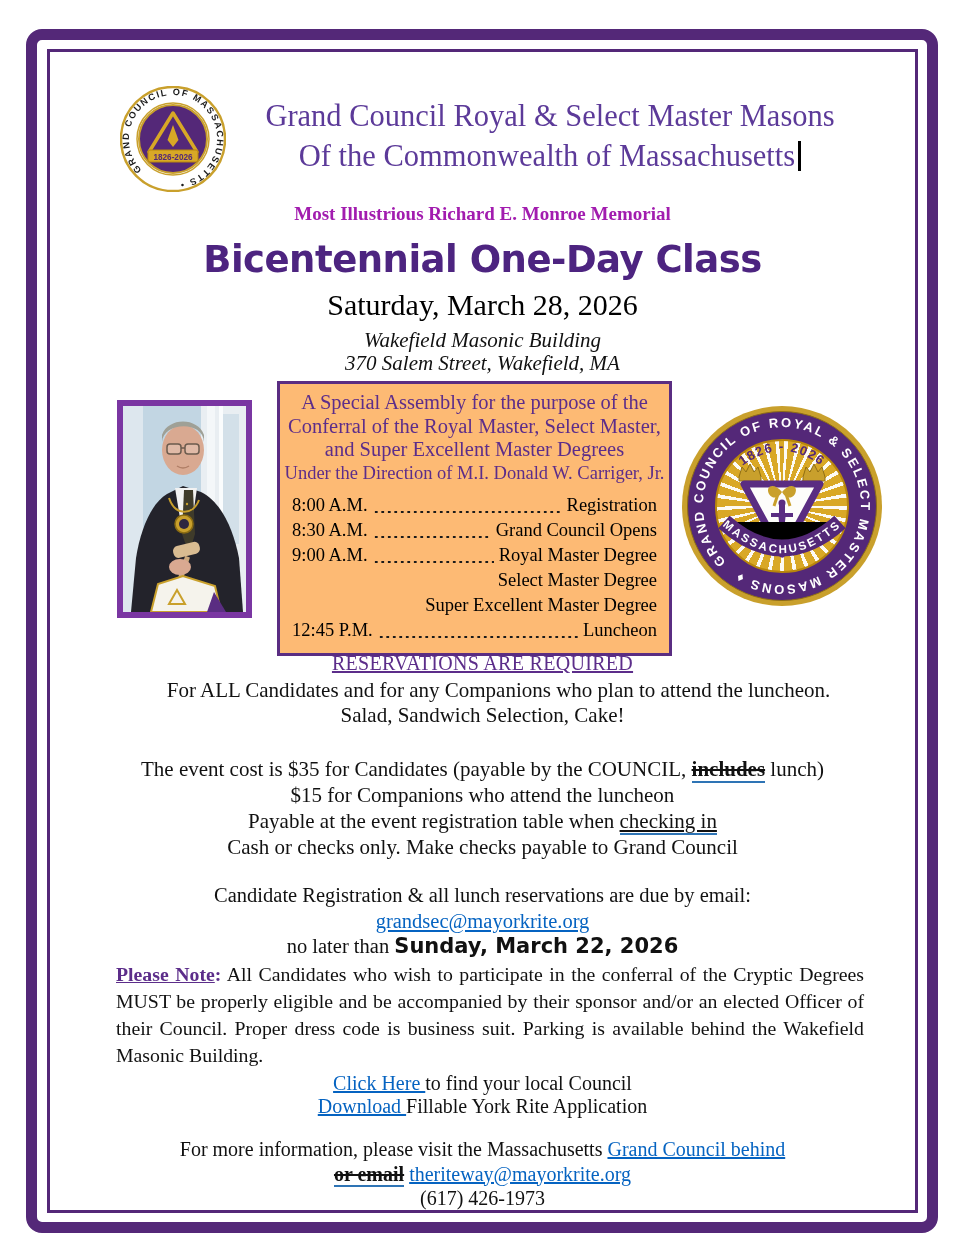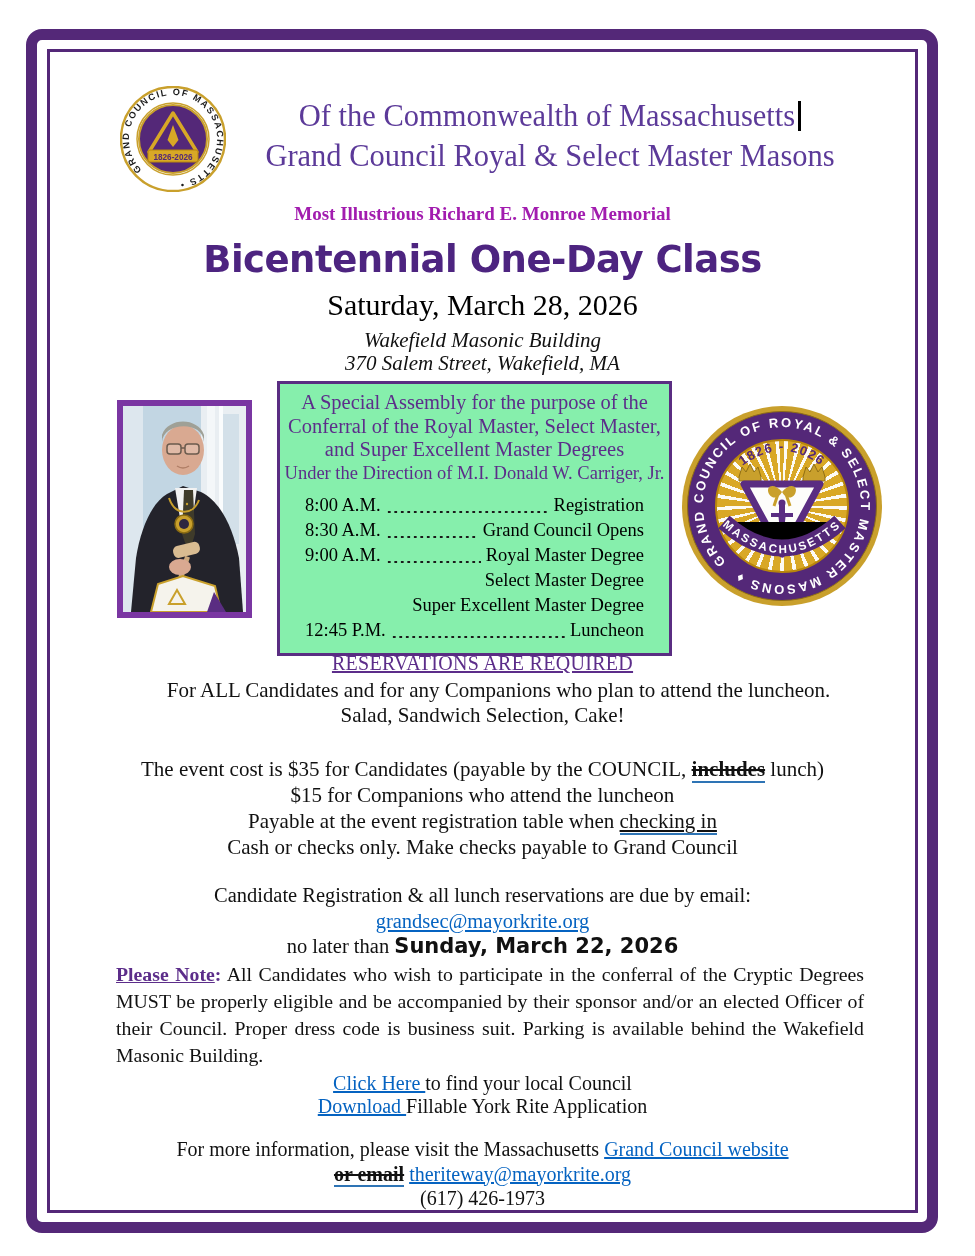--- a/index.html
+++ b/index.html
@@ -29,26 +29,26 @@
   .venue1 { top:328px; font-style:italic; font-size:21px; }
   .venue2 { top:351px; font-style:italic; font-size:21px; }
 
   
   .band { top:381px; left:0; right:0; height:272px; }
   .photo { position:absolute; left:117px; top:19px; width:135px; height:218px;
     border:6px solid #7A36A2; box-sizing:border-box; background:#C2D6E3; }
   .photo svg { display:block; width:100%; height:100%; }
 
   .schedule-box { position:absolute; left:277px; top:0; width:395px;
-    border:3px solid #5A2D82; box-sizing:border-box; background:#86efac;
+    border:3px solid #5A2D82; box-sizing:border-box; background:#fdba74;
     padding:7px 0 10px 0; text-align:center; }
   .box-intro { color:#5C2D8A; font-size:20.5px; line-height:23.5px; }
   .box-intro.small { font-size:18.5px; line-height:22px; }
   .sch-rows { margin-top:9px; }
-  .sch-row { display:flex; align-items:center; padding:0 25px;
+  .sch-row { display:flex; align-items:center; padding:0 12px;
     font-size:18.5px; line-height:25px; white-space:nowrap; color:#000; }
   .sch-time { flex:none; }
   .sch-leader { flex:1 1 auto; height:6px; margin:0 5px 3px 5px; align-self:flex-end;
     background-image:radial-gradient(circle, #1a1a1a 1.2px, rgba(0,0,0,0) 1.5px);
     background-size:6.5px 6px; background-repeat:repeat-x; background-position:left bottom; }
   .sch-label { flex:none; }
   .sch-row.right { justify-content:flex-end; }
 
   
   .seal { position:absolute; left:682px; top:25px; width:200px; height:200px; }
@@ -100,22 +100,22 @@
       </text>
       <circle cx="53" cy="53" r="34" fill="#542878" stroke="#C9A02C" stroke-width="2"></circle>
       <path d="M53,27 L77,66 L29,66 Z" fill="none" stroke="#D8A826" stroke-width="3.5" stroke-linejoin="round"></path>
       <path d="M53,39 L58.5,54 L53,61 L47.5,54 Z" fill="#D8A826"></path>
       <rect x="28" y="64" width="50" height="12" rx="2" fill="#D8A826" stroke="#B8860B" stroke-width="1"></rect>
       <text x="53" y="73.5" text-anchor="middle" font-family="Liberation Sans, sans-serif" font-size="8.2" font-weight="bold" fill="#542878">1826-2026</text>
     </svg>
   </div>
 
   <div class="abs titles">
+    <div>Grand Council Royal &amp; Select Master Masons</div>
     <div><span>Of the Commonwealth of Massachusetts</span><span class="caret"></span></div>
-    <div>Grand Council Royal &amp; Select Master Masons</div>
   </div>
 
   <div class="abs full memorial">Most Illustrious Richard E. Monroe Memorial</div>
   <div class="abs full event-title">Bicentennial One-Day Class</div>
   <div class="abs full date-line">Saturday, March 28, 2026</div>
   <div class="abs full venue1">Wakefield Masonic Building</div>
   <div class="abs full venue2">370 Salem Street, Wakefield, MA</div>
 
   <div class="abs band">
 
@@ -247,18 +247,18 @@
   <div class="abs note">
     <span class="note-label">Please Note</span><span class="note-colon">:</span><span> All Candidates who wish to participate in the conferral of the Cryptic Degrees MUST be properly eligible and be accompanied by their sponsor and/or an elected Officer of their Council. Proper dress code is business suit. Parking is available behind the Wakefield Masonic Building.</span>
   </div>
 
   <div class="abs full linkslines">
     <div><a class="link">Click Here </a><span>to find your local Council</span></div>
     <div><a class="link">Download </a><span>Fillable York Rite Application</span></div>
   </div>
 
   <div class="abs full footer">
-    <div><span>For more information, please visit the Massachusetts </span><a class="link">Grand Council website</a></div>
+    <div><span>For more information, please visit the Massachusetts </span><a class="link">Grand Council behind</a></div>
     <div><span class="gx">or  email</span><span>&nbsp;</span><a class="link">theriteway@mayorkrite.org</a></div>
     <div>(617) 426-1973</div>
   </div>
 
 </div>
 
 </body></html>

